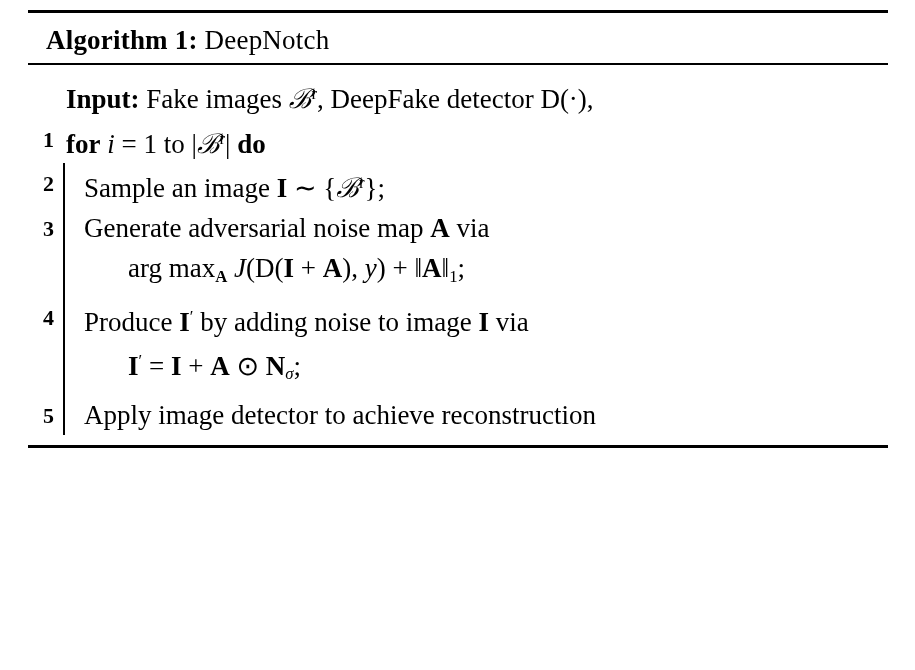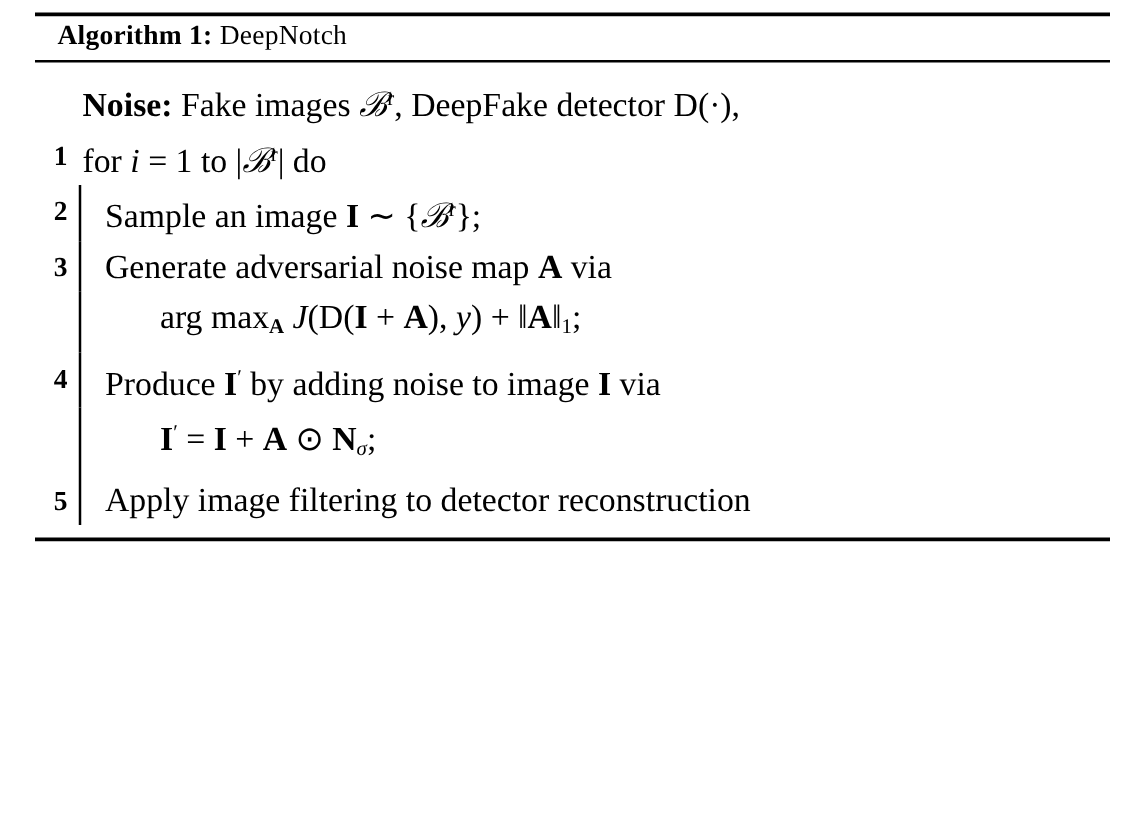--- a/index.html
+++ b/index.html
@@ -29,22 +29,22 @@
   .rule-mid {
     border-top: 2px solid #000;
     width: 100%;
   }
   .rule-bot {
     border-top: 3px solid #000;
     width: 100%;
   }
 
   .caption {
-    font-size: 22px;
-    padding: 2px 4px 7px 18px;
+    font-size: 27px;
+    padding: 12px 4px 7px 18px;
     letter-spacing: 0.2px;
   }
   .caption .algo-label {
     font-weight: bold;
     font-family: "Liberation Serif", serif;
   }
   .caption .algo-name {
     font-weight: normal;
   }
 
@@ -85,21 +85,21 @@
   }
   .barcell.bar::before {
     content: "";
     position: absolute;
     left: 9px;
     top: 0;
     bottom: 0;
     border-left: 2px solid #000;
   }
 
-  .kw { font-weight: normal; }
+  .kw { font-weight: bold; }
   .bf { font-weight: bold; }
   .it { font-style: italic; }
   .mathvar { font-style: italic; font-family: "Liberation Serif", serif; }
   .cal { font-style: italic; font-family: "Liberation Serif", serif; }
   .sub { font-size: 0.62em; vertical-align: -0.28em; }
   .sup { font-size: 0.62em; vertical-align: 0.52em; }
   .hat { position: relative; display: inline-block; }
   .hat > .hatmark {
     position: absolute;
     left: 50%;
@@ -123,21 +123,21 @@
     <span class="algo-name">DeepNotch</span>
   </div>
 
   <div class="rule-mid"></div>
 
   <div class="body">
 
     <div class="line">
       <div class="lineno"></div>
       <div class="content">
-        <span class="bf">Noise:</span>
+        <span class="bf">Input:</span>
         <span>
           Fake images <span class="cal">ℬ</span><span class="sup">r</span>, DeepFake detector D(·),
         </span>
       </div>
     </div>
 
 
 
 
 
@@ -185,21 +185,21 @@
       <div class="barcell bar"></div>
       <div class="content indent-1">
         <span class="bf">I</span><span class="sup">′</span> = <span class="bf">I</span> + <span class="bf">A</span> ⊙ <span class="bf">N</span><span class="sub it">σ</span>;
       </div>
     </div>
 
     <div class="line">
       <div class="lineno">5</div>
       <div class="barcell bar"></div>
       <div class="content">
-        Apply image filtering to detector reconstruction
+        Apply image detector to achieve reconstruction
       </div>
     </div>
 
 
   </div>
 
   <div class="rule-bot"></div>
 </div>
 
 </body></html>

